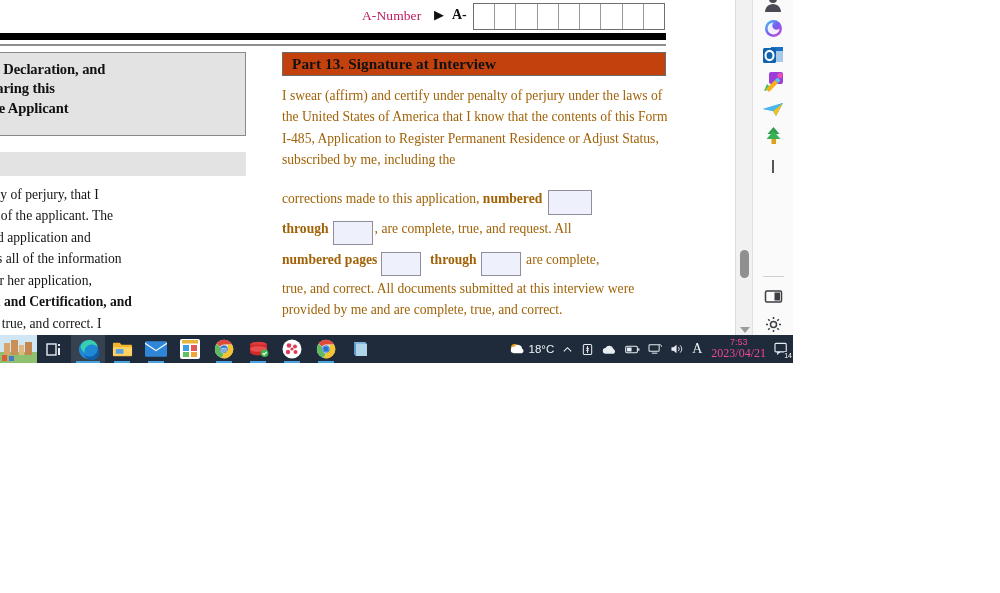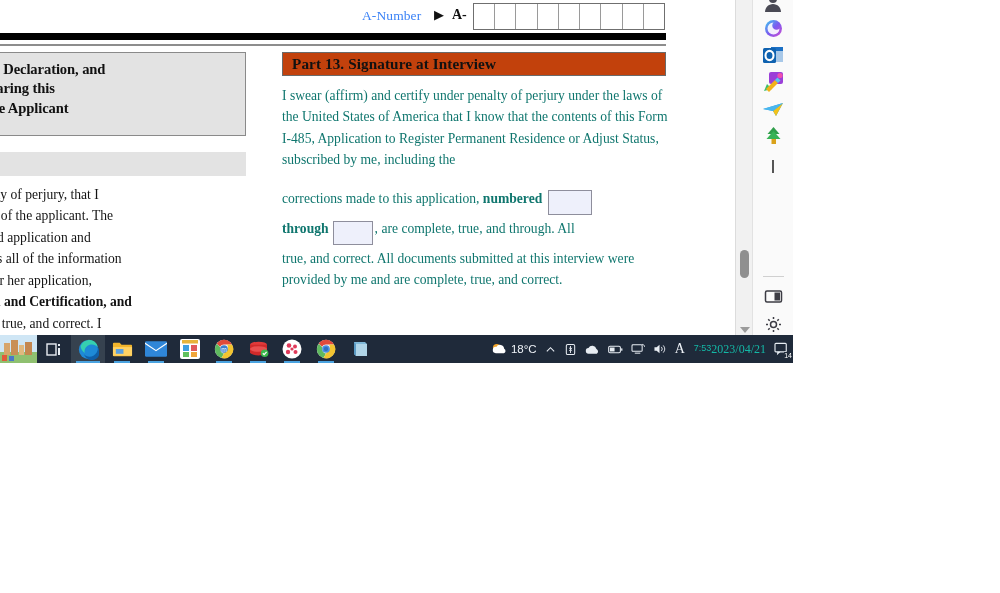--- a/index.html
+++ b/index.html
@@ -8,21 +8,21 @@
   
   .app{position:absolute;left:0;top:0;width:793px;height:363px;background:#ffffff;overflow:hidden;}
 
   .doc-viewport{position:absolute;left:0;top:0;width:735px;height:335px;background:#ffffff;overflow:hidden;}
 
   
   .page{position:absolute;left:-90px;top:0;width:760px;height:335px;background:#ffffff;}
 
   
   .anum-row{position:absolute;left:0;top:2px;width:760px;height:28px;}
-  .anum-label{position:absolute;left:452px;top:6px;font-size:13.5px;color:#3b82f6;letter-spacing:.1px;}
+  .anum-label{position:absolute;left:452px;top:6px;font-size:13.5px;color:#be185d;letter-spacing:.1px;}
   .anum-tri{position:absolute;left:524px;top:5px;font-size:13px;color:#111;}
   .anum-a{position:absolute;left:542px;top:5px;font-size:14px;font-weight:bold;color:#111;}
   .anum-boxes{position:absolute;left:563px;top:1px;width:190px;height:25px;border:1.2px solid #6f6f6f;background:#fff;display:flex;}
   .anum-boxes i{flex:1;border-right:1px solid #9a9a9a;display:block;}
   .anum-boxes i:last-child{border-right:none;}
 
   .blackbar{position:absolute;left:0px;top:33px;width:756px;height:7px;background:#000;}
   .thinline{position:absolute;left:0px;top:44px;width:756px;height:1.5px;background:#8d8d8d;}
 
   
@@ -30,21 +30,21 @@
   .lhead{position:absolute;left:0px;top:0px;width:338px;height:84px;background:#e3e3e3;border:1.6px solid #8a8a8a;box-sizing:border-box;}
   .lhead p{margin:0;padding:7px 6px 0 12px;font-size:14.6px;font-weight:bold;line-height:1.32;color:#111;letter-spacing:-.1px;}
   .lsub{position:absolute;left:0px;top:100px;width:338px;height:24px;background:#e3e3e3;}
   .lsub span{display:block;padding:3px 0 0 12px;font-size:14.2px;font-weight:bold;font-style:italic;color:#111;}
   .lbody{position:absolute;left:0px;top:132px;width:340px;font-size:13.6px;line-height:1.58;color:#131313;}
 
   
   .col-right{position:absolute;left:372px;top:52px;width:388px;}
   .p13{width:384px;height:24px;background:#c2410c;border:1.4px solid #6a6a6a;box-sizing:border-box;}
   .p13 span{display:block;padding:2px 0 0 9px;font-size:15.2px;font-weight:bold;color:#111;letter-spacing:.1px;}
-  .rbody{margin-top:9px;width:386px;font-size:13.6px;line-height:1.565;color:#0f766e;}
+  .rbody{margin-top:9px;width:386px;font-size:13.6px;line-height:1.565;color:#a16207;}
   .rbody b{font-weight:bold;}
   .gap{height:9px;}
 
   .fld{display:inline-block;vertical-align:middle;background:#eef0fb;border:1.3px solid #8e8e9c;box-sizing:border-box;}
   .fld.big{width:44px;height:25px;margin:0 2px -6px 6px;}
   .fld.mid{width:40px;height:24px;margin:0 2px -6px 4px;}
 
   
   .vscroll{position:absolute;left:735px;top:0;width:17px;height:335px;background:#f1f1f1;border-left:1px solid #dcdcdc;}
   .vthumb{position:absolute;left:4px;top:250px;width:9px;height:28px;border-radius:5px;background:#8f8f8f;}
@@ -62,21 +62,21 @@
   .tb-left{position:absolute;left:0;top:0;height:28px;display:flex;align-items:center;}
   .tb-thumb{width:37px;height:28px;background:linear-gradient(#bcd8ee 0 38%, #8ec06c 38% 100%);position:relative;overflow:hidden;}
   .tb-item{width:34px;height:28px;display:flex;align-items:center;justify-content:center;position:relative;}
   .tb-item.active{background:#36424f;}
   .tb-item.active::after{content:"";position:absolute;left:5px;right:5px;bottom:0;height:2px;background:#4aa3e0;}
   .tb-item.open::after{content:"";position:absolute;left:9px;right:9px;bottom:0;height:2px;background:#4aa3e0;}
 
   .tray{position:absolute;right:0;top:0;height:28px;display:flex;}
   .tray-itm{display:flex;align-items:center;justify-content:center;height:28px;padding:0 4px;color:#e9eef4;font-family:"Liberation Sans",sans-serif;font-size:11px;}
   .temp{font-size:11.5px;color:#eef2f7;padding-left:3px;font-family:"Liberation Sans",sans-serif;}
-  .clock{display:flex;flex-direction:row;align-items:center;justify-content:center;height:28px;padding:0 5px;color:#14b8a6;font-family:"Liberation Sans",sans-serif;line-height:1.06;}
+  .clock{display:flex;flex-direction:column;align-items:center;justify-content:center;height:28px;padding:0 5px;color:#ec4899;font-family:"Liberation Sans",sans-serif;line-height:1.06;}
   .clock .t{font-size:9px;}
   .clock .d{font-size:12px;font-family:Liberation Serif, serif;}
   .notif{position:relative;width:22px;height:28px;display:flex;align-items:center;justify-content:center;}
   .notif .cnt{position:absolute;right:1px;bottom:4px;font-size:7px;background:#1f2a3a;color:#fff;font-family:"Liberation Sans",sans-serif;}
 </style>
 </head>
 <body>
 
 <div class="app">
 
@@ -134,24 +134,27 @@
 
         <div class="rbody">I swear (affirm) and certify under penalty of perjury under the laws of the United States of America that I know that the contents of this Form I-485, Application to Register Permanent Residence or Adjust Status, subscribed by me, including the</div>
 
         <div class="gap"></div>
 
         <div class="rbody">
           <span>corrections made to this application, </span><b>numbered</b><span class="fld big"></span>
         </div>
 
         <div class="rbody" style="margin-top:9px">
-          <b>through</b><span class="fld mid"></span><span>, are complete, true, and through.  All</span>
-        </div>
-
-
+          <b>through</b><span class="fld mid"></span><span>, are complete, true, and request.  All</span>
+        </div>
+
+
+        <div class="rbody" style="margin-top:9px">
+          <b>numbered pages</b><span class="fld mid"></span>&nbsp;&nbsp;<b>through</b><span class="fld mid"></span>&nbsp;<span>are complete,</span>
+        </div>
 
         <div class="rbody" style="margin-top:8px">true, and correct.  All documents submitted at this interview were provided by me and are complete, true, and correct.</div>
 
       </div>
 
     </div>
   </div>
 
   <div class="vscroll">
     <div class="vthumb"></div>

